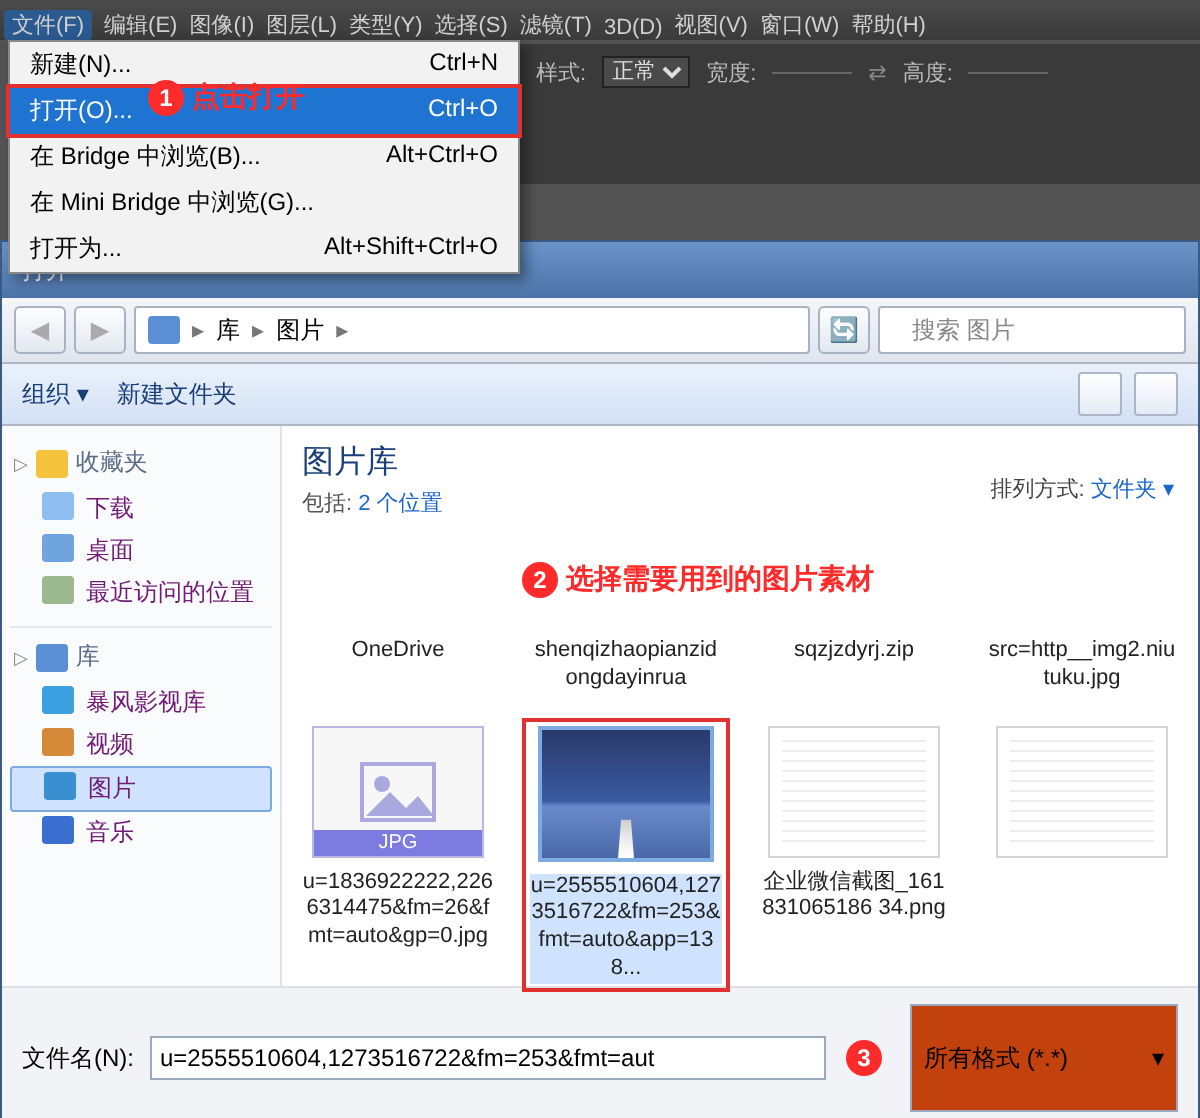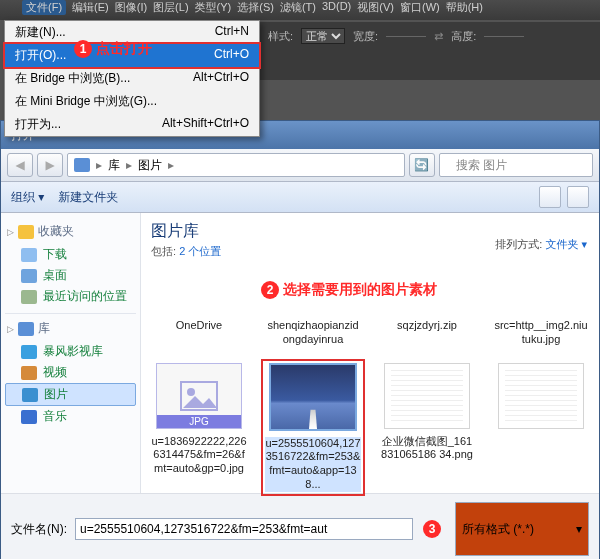--- a/index.html
+++ b/index.html
@@ -1,26 +1,26 @@
 <!DOCTYPE html>
 <html><head>
 <meta charset="utf-8">
 <style>
   html,body{margin:0;padding:0;font-family:"Microsoft YaHei",Tahoma,sans-serif;font-size:12px;background:#535353;}
   .app{width:600px;height:559px;position:relative;overflow:hidden;background:#535353;}
   
-  .menubar{height:20px;background:linear-gradient(#4b4b4b,#3a3a3a);display:flex;align-items:flex-start;padding-left:22px;color:#d0d0d0;font-size:11px;}
+  .menubar{height:20px;background:linear-gradient(#4b4b4b,#3a3a3a);display:flex;align-items:flex-end;padding-left:2px;color:#d0d0d0;font-size:11px;}
   .menubar span{margin-right:6px;cursor:default;}
   .menubar .sel{background:#2a5a8f;padding:0 4px;border-radius:2px;}
   
   .dropdown{position:absolute;left:4px;top:20px;width:254px;background:#f2f2f2;border:1px solid #888;box-shadow:3px 3px 6px rgba(0,0,0,.4);z-index:10;}
   .dropdown div{display:flex;justify-content:space-between;padding:3px 10px;font-size:12px;gap:18px;}
   .dropdown .hl{background:#1f74d1;color:#fff;border:2px solid #e03030;margin:-2px;padding:3px 10px;}
   
-  .optbar{position:absolute;top:22px;left:260px;right:0;height:58px;background:#3a3a3a;color:#bbb;font-size:11px;padding:6px 8px;box-sizing:border-box;}
+  .optbar{position:absolute;top:22px;left:260px;right:0;height:70px;background:#3a3a3a;color:#bbb;font-size:11px;padding:6px 8px;box-sizing:border-box;}
   .optbar .row{display:flex;align-items:center;gap:8px;margin-bottom:4px;}
   .optbar select{background:#4a4a4a;color:#ddd;border:1px solid #222;font-size:11px;}
   
   .anno{position:absolute;color:#ff2a2a;font-size:14px;font-weight:600;display:flex;align-items:center;z-index:20;}
   .anno .bubble{width:18px;height:18px;border-radius:9px;background:#ff2a2a;color:#fff;display:flex;align-items:center;justify-content:center;font-size:12px;margin-right:4px;}
   
   .dialog{position:absolute;left:0;top:120px;right:0;height:439px;background:#fff;border:1px solid #3b5b85;box-sizing:border-box;}
   .title{height:28px;background:linear-gradient(#6a93c8,#4c74a8);color:#fff;padding-left:10px;line-height:28px;font-size:12px;}
   
   .nav{height:32px;background:linear-gradient(#f4f6fa,#dfe5ee);border-bottom:1px solid #b0b8c8;display:flex;align-items:center;padding:0 6px;gap:4px;}
@@ -31,21 +31,21 @@
   .search{width:120px;height:22px;border:1px solid #a8b2c2;background:#fff;display:flex;align-items:center;padding:0 16px;color:#888;border-radius:2px;}
   
   .tbar{height:30px;background:linear-gradient(#eaf1fb,#d3e1f4);border-bottom:1px solid #b0b8c8;display:flex;align-items:center;padding:0 10px;gap:14px;color:#1a3e78;}
   .tbar .right{margin-left:auto;display:flex;gap:6px;}
   .tbar .tb{width:20px;height:20px;border:1px solid #aab6c8;background:linear-gradient(#fff,#e4ebf5);border-radius:2px;}
   
   .body{display:flex;height:280px;}
   .side{width:140px;border-right:1px solid #dfe3ea;background:#fafbfd;padding:6px 4px;box-sizing:border-box;overflow:hidden;}
   .side h4{font-weight:400;color:#5b6b85;display:flex;align-items:center;gap:4px;margin:4px 0 4px 2px;font-size:12px;}
   .side h4::before{content:"▷";color:#888;font-size:9px;}
-  .side .item{display:flex;align-items:center;gap:6px;padding:2px 2px 2px 16px;color:#15803d;}
+  .side .item{display:flex;gap:6px;padding:2px 2px 2px 16px;color:#701a75;}
   .side .item.sel{background:#cfe3ff;border:1px solid #7ba9e0;border-radius:2px;}
   .ico{width:16px;height:14px;display:inline-block;border-radius:2px;}
   .star{background:#f5c23e;} .dl{background:#8fbef0;} .desk{background:#6fa4de;} .rec{background:#9bb88f;}
   .lib{background:#5a8fd6;} .bf{background:#3aa0e0;} .vid{background:#d58a3a;} .pic{background:#3a8fd0;} .mus{background:#3a6fd0;}
   .hr{border-top:1px solid #e2e6ee;margin:6px 0;}
   
   .content{flex:1;padding:8px 10px;box-sizing:border-box;position:relative;}
   .content h2{margin:0;font-size:16px;font-weight:400;color:#1a3e78;}
   .content .sub{font-size:11px;color:#555;margin-top:2px;}
   .content .sub a{color:#1a66cc;text-decoration:none;}

